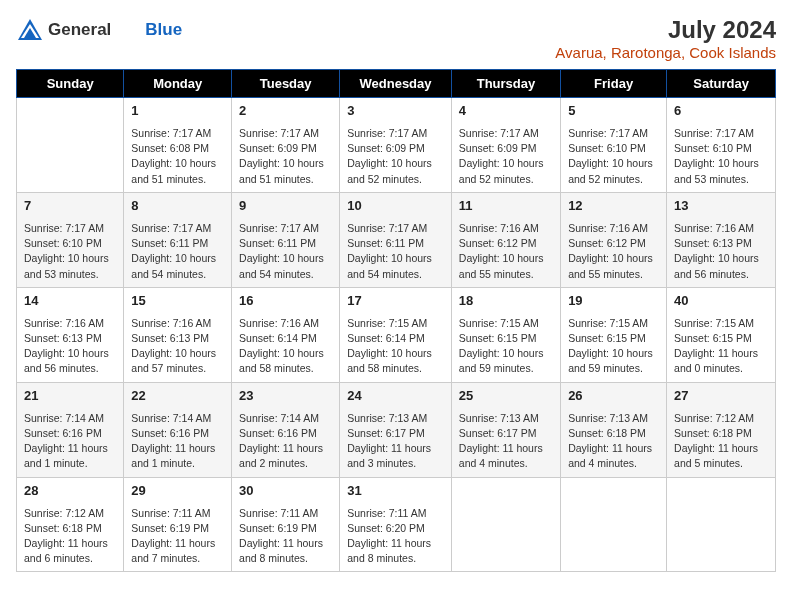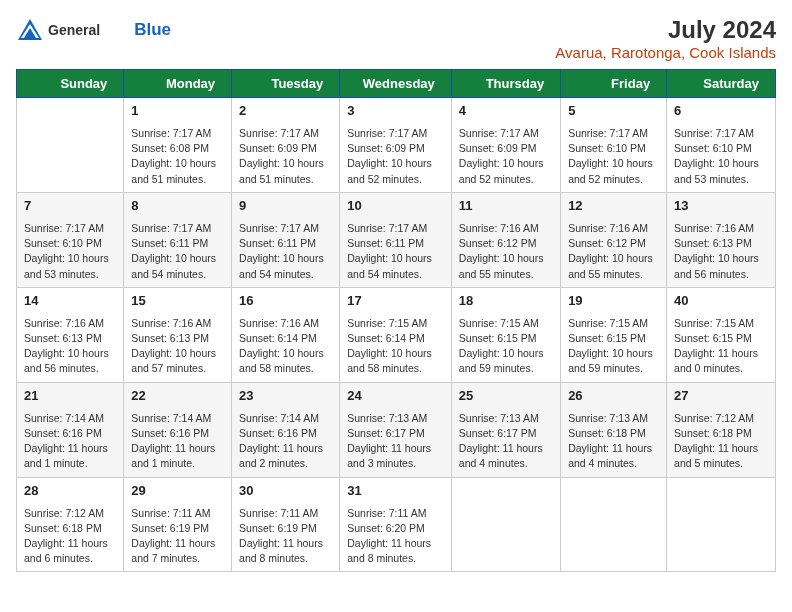--- a/index.html
+++ b/index.html
@@ -36,23 +36,23 @@
     .location-title {
       font-size: 15px;
       color: #c2410c;
     }
     .calendar-table {
       width: 100%;
       border-collapse: collapse;
       border: 1px solid #ccc;
     }
     .calendar-table th {
-      background-color: #15803d;
+      background-color: #000000;
       color: #fff;
-      text-align: right;
+      text-align: center;
       padding: 6px 16px;
       font-size: 13px;
       border: 1px solid #1250a0;
     }
     .calendar-table td {
       vertical-align: top;
       padding: 5px 7px;
       border: 1px solid #ccc;
       font-size: 11px;
       color: #333;
@@ -83,21 +83,21 @@
 <body>
 
 <div class="header-section">
   <div class="logo">
     <svg class="logo-icon" viewBox="0 0 28 28">
       <polygon points="14,3 26,24 2,24" fill="#1565c0"></polygon>
       <polygon points="14,8 23,22 5,22" fill="#fff"></polygon>
       <polygon points="14,12 20,22 8,22" fill="#1565c0"></polygon>
     </svg>
     <div>
-      <span style="font-size:14px;font-weight:bold;color:#333;">General</span><span style="font-size:17px;font-weight:bold;color:#1565c0;padding-left:34px;">Blue</span>
+      <span style="font-size:17px;font-weight:bold;color:#333;">General</span><span style="font-size:17px;font-weight:bold;color:#1565c0;padding-left:34px;">Blue</span>
     </div>
   </div>
   <div class="title-section">
     <div class="month-title">July 2024</div>
     <div class="location-title">Avarua, Rarotonga, Cook Islands</div>
   </div>
 </div>
 
 <table class="calendar-table">
   <thead>

